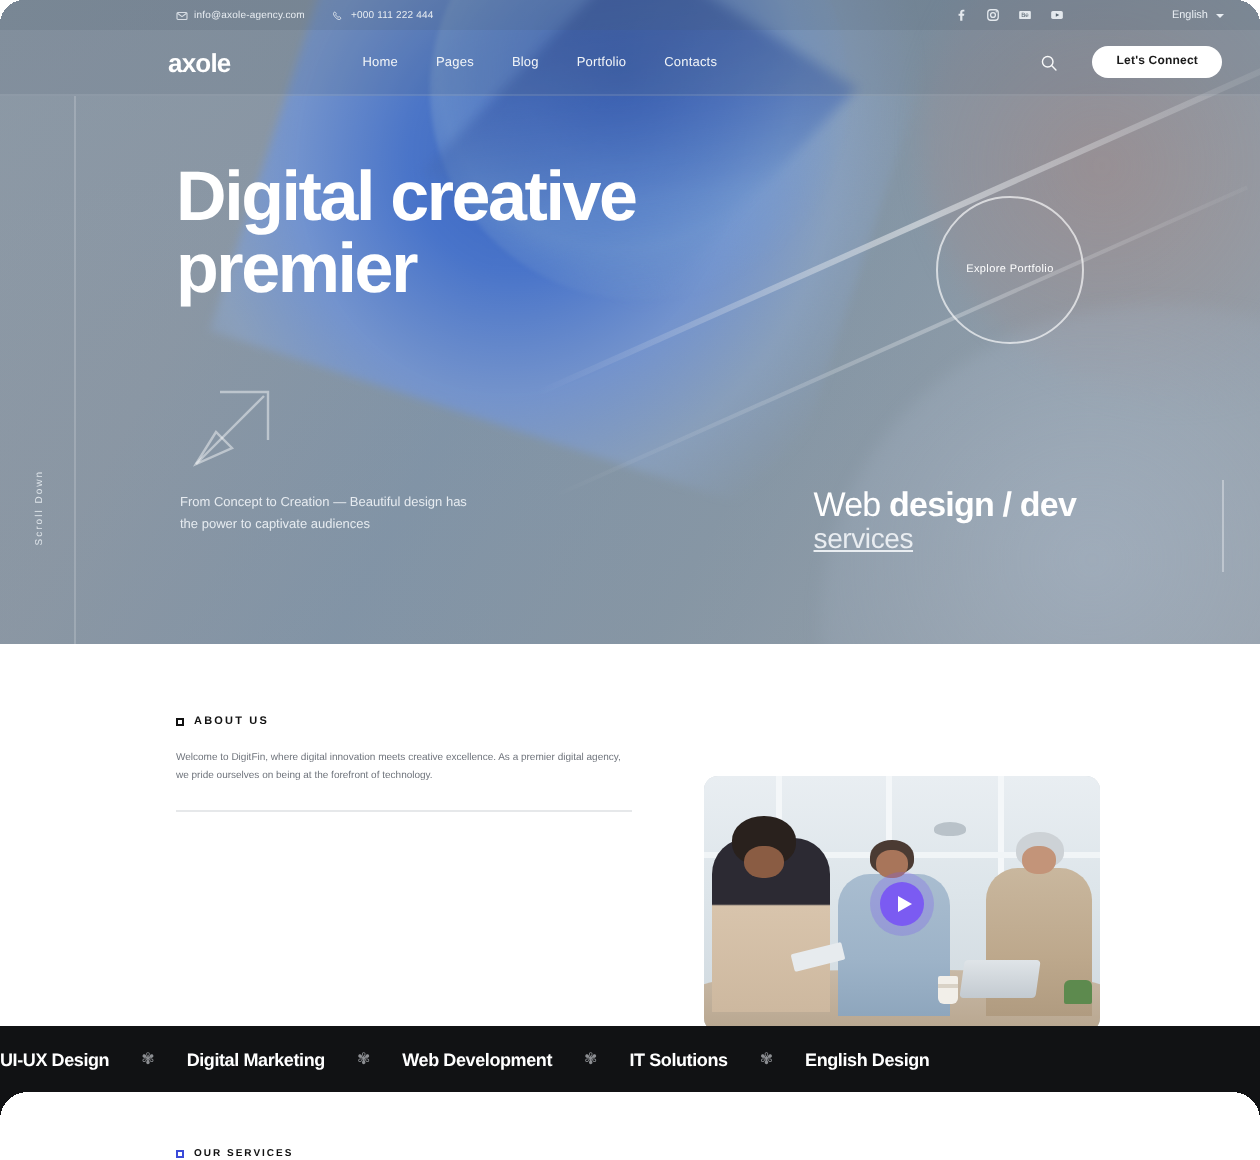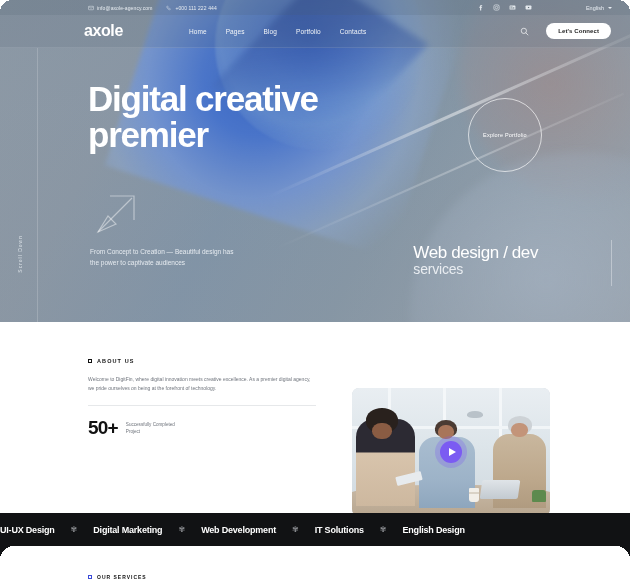--- a/index.html
+++ b/index.html
@@ -74,21 +74,21 @@
   .lang { display:flex; align-items:center; gap:4px; margin-left:54px; font-size:5.5px; color:#e9eef3; }
   .caret { width:0;height:0;border-left:2.5px solid transparent;border-right:2.5px solid transparent;border-top:2.5px solid #e9eef3; }
 
   
   .nav {
     position:relative; z-index:6; height:33px; width:630px;
     display:flex; align-items:center;
     background: rgba(90,104,120,0.18);
     border-bottom: 1px solid rgba(255,255,255,0.10);
   }
-  .logo { margin-left:84px; font-size:16px; font-weight:700; color:#fff; letter-spacing:-0.4px; }
+  .logo { margin-left:84px; font-size:13px; font-weight:700; color:#fff; letter-spacing:-0.4px; }
   .menu { display:flex; align-items:center; gap:19px; margin-left:66px; }
   .menu a { font-size:6.5px; color:#f2f5f8; text-decoration:none; letter-spacing:.1px; }
   .nav-right { margin-left:auto; margin-right:19px; display:flex; align-items:center; gap:17px; }
   .search-ico { width:9px; height:9px; opacity:.95; }
   .btn-connect {
     background:#ffffff; color:#1b1b1b; font-size:6px; font-weight:600;
     border:none; border-radius:11px; padding:5px 12px; letter-spacing:.1px; cursor:pointer;
   }
 
   
@@ -109,22 +109,22 @@
   }
   .hero-sub {
     position:absolute; z-index:5; left:90px; top:247px; width:150px;
     font-size:6.5px; line-height:1.65; color:#e6ebf0;
   }
   .hero-right {
     position:absolute; z-index:5; right:92px; top:243px; text-align:left;
     color:#ffffff;
   }
   .hr-line1 { font-size:17px; letter-spacing:-0.4px; font-weight:300; }
-  .hr-line1 b { font-weight:400; }
-  .hr-line2 { font-size:14px; font-weight:300; color:#e9edf1; letter-spacing:-0.2px; margin-top:-2px; }
+  .hr-line1 b { font-weight:700; }
+  .hr-line2 { font-size:14px; font-weight:300; color:#e9edf1; letter-spacing:-0.2px; margin-top:-2px;text-decoration:underline; }
   .scroll-down {
     position:absolute; z-index:5; left:17px; top:235px;
     writing-mode: vertical-rl; transform: rotate(180deg);
     font-size:5px; letter-spacing:1px; color:#dfe5ea;
   }
   .hero-divider {
     position:absolute; z-index:4; left:37px; top:48px; bottom:0; width:1px;
     background: rgba(255,255,255,0.18);
   }
   .hero-divider-r {
@@ -337,24 +337,20 @@
 
   <section class="about">
     <div class="tag">
       <span class="tag-sq"></span>
       <span class="tag-txt">ABOUT US</span>
     </div>
     <p class="about-p">Welcome to DigitFin, where digital innovation meets creative excellence. As a premier digital agency, we pride ourselves on being at the forefront of technology.</p>
     <div class="about-div"></div>
 
     <div class="stats">
-      <div class="stat">
-        <span class="stat-num">50+</span>
-        <span class="stat-lbl">Successfully Completed Project</span>
-      </div>
     </div>
 
     <div class="media">
       <div class="photo">
         <div class="p-window"></div>
         <div class="p-mull" style="left:18%"></div>
         <div class="p-mull" style="left:46%"></div>
         <div class="p-mull" style="left:74%"></div>
         <div class="p-mull-h" style="top:30%"></div>
         <div class="p-lamp"></div>

